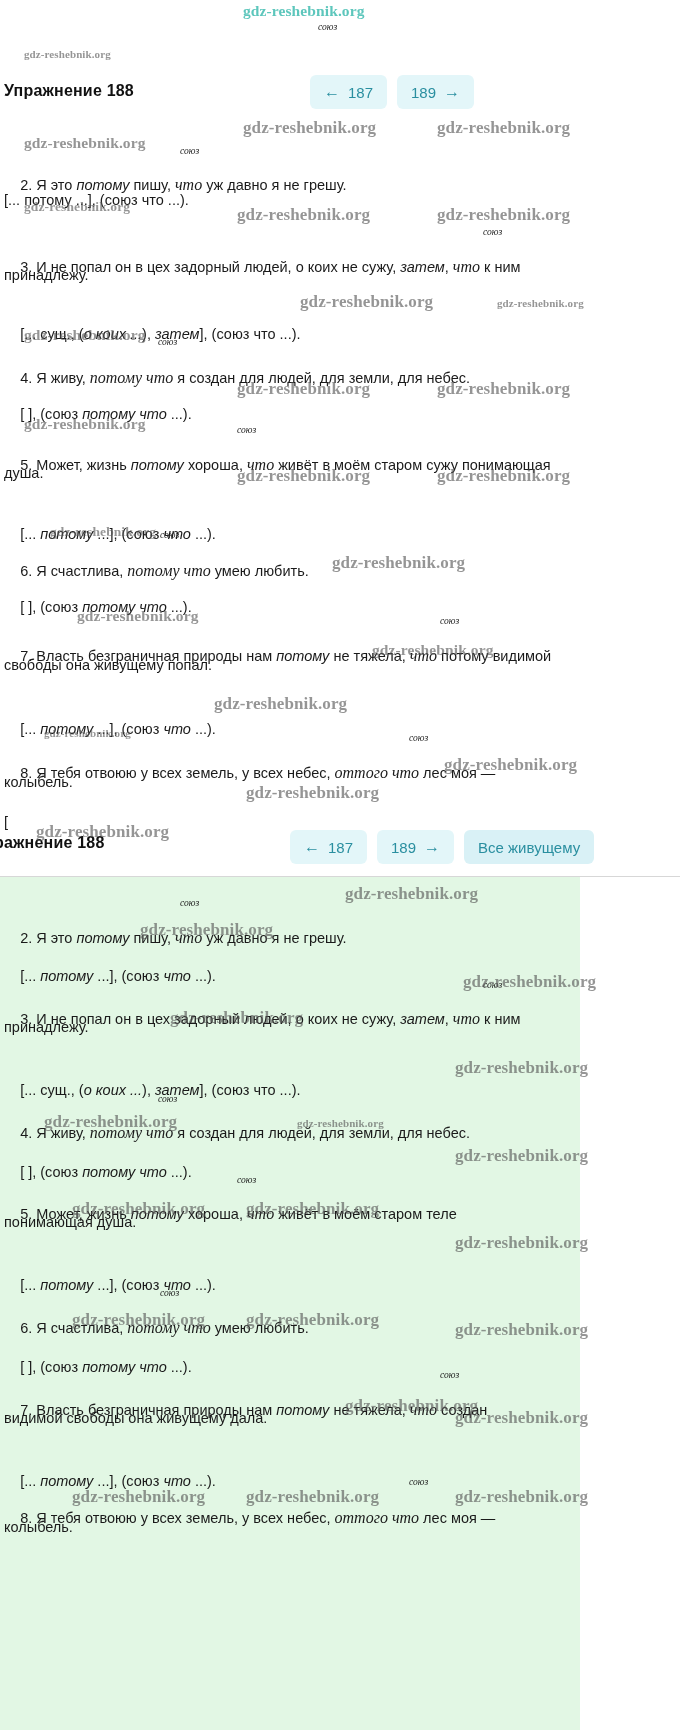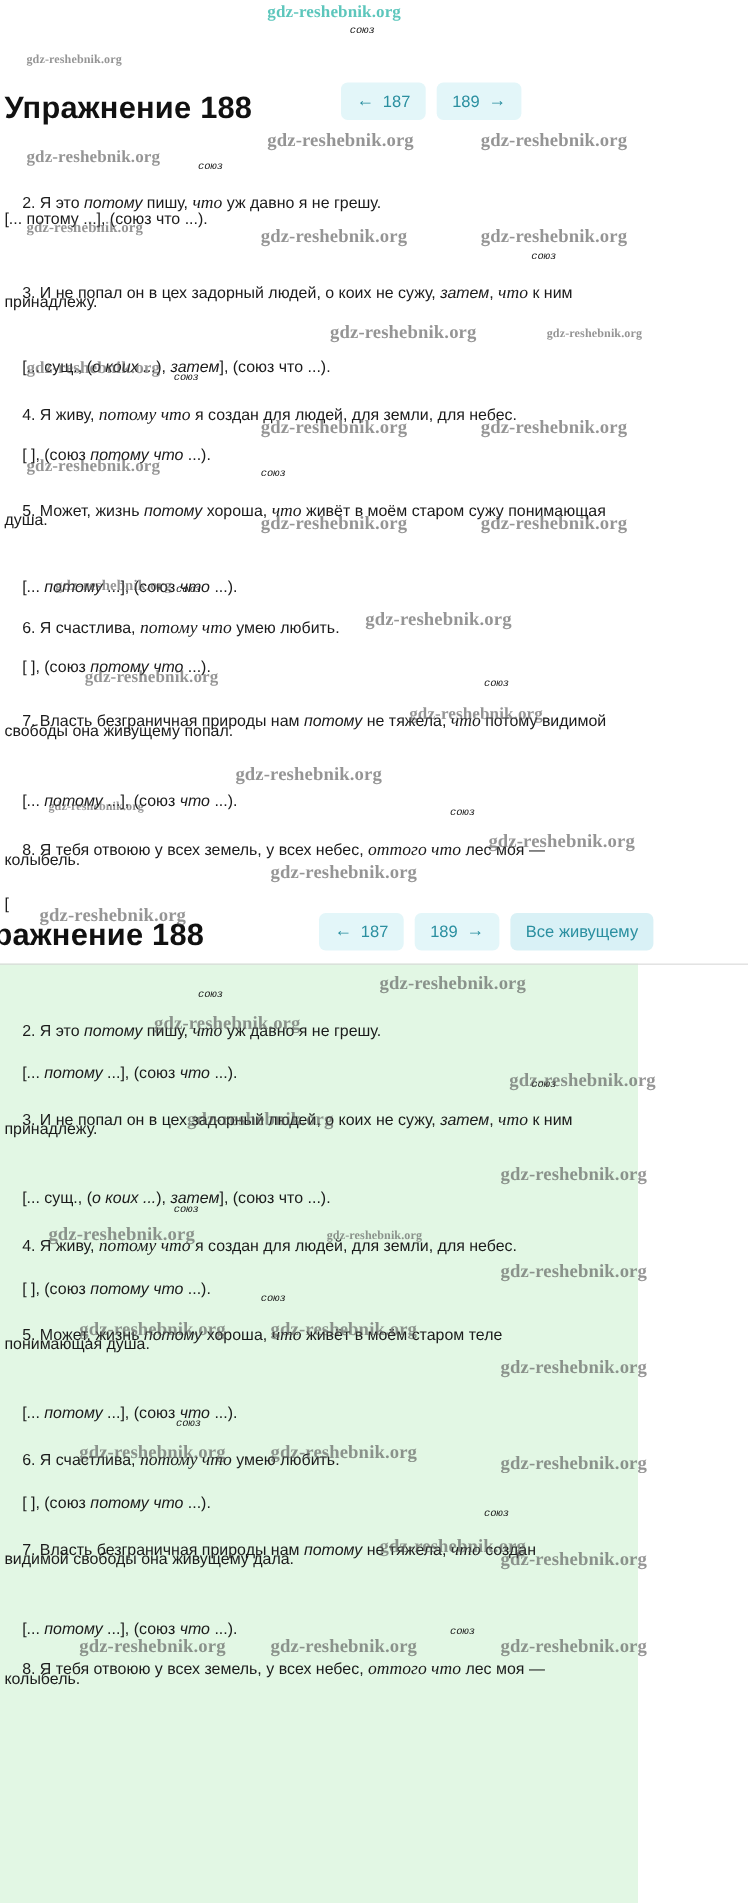--- a/index.html
+++ b/index.html
@@ -46,32 +46,32 @@
     white-space: pre-wrap;
     line-height: 1.45;
   }
   .serif-it {
     font-family: "Liberation Serif", serif;
     font-style: italic;
     font-size: 16px;
   }
   .soyuz {
     position: absolute;
-    font-family: Liberation Mono, monospace;
+    font-family: Liberation Serif, serif;
     font-style: italic;
     font-size: 9.5px;
     color: #1a1a1a;
     white-space: nowrap;
     text-align: center;
   }
 
   
   .h-title {
     position: absolute;
-    font-size: 28px;
+    font-size: 16px;
     font-weight: bold;
     color: #111;
     letter-spacing: .2px;
   }
   .nav {
     position: absolute;
     display: flex;
     align-items: center;
     gap: 10px;
   }

